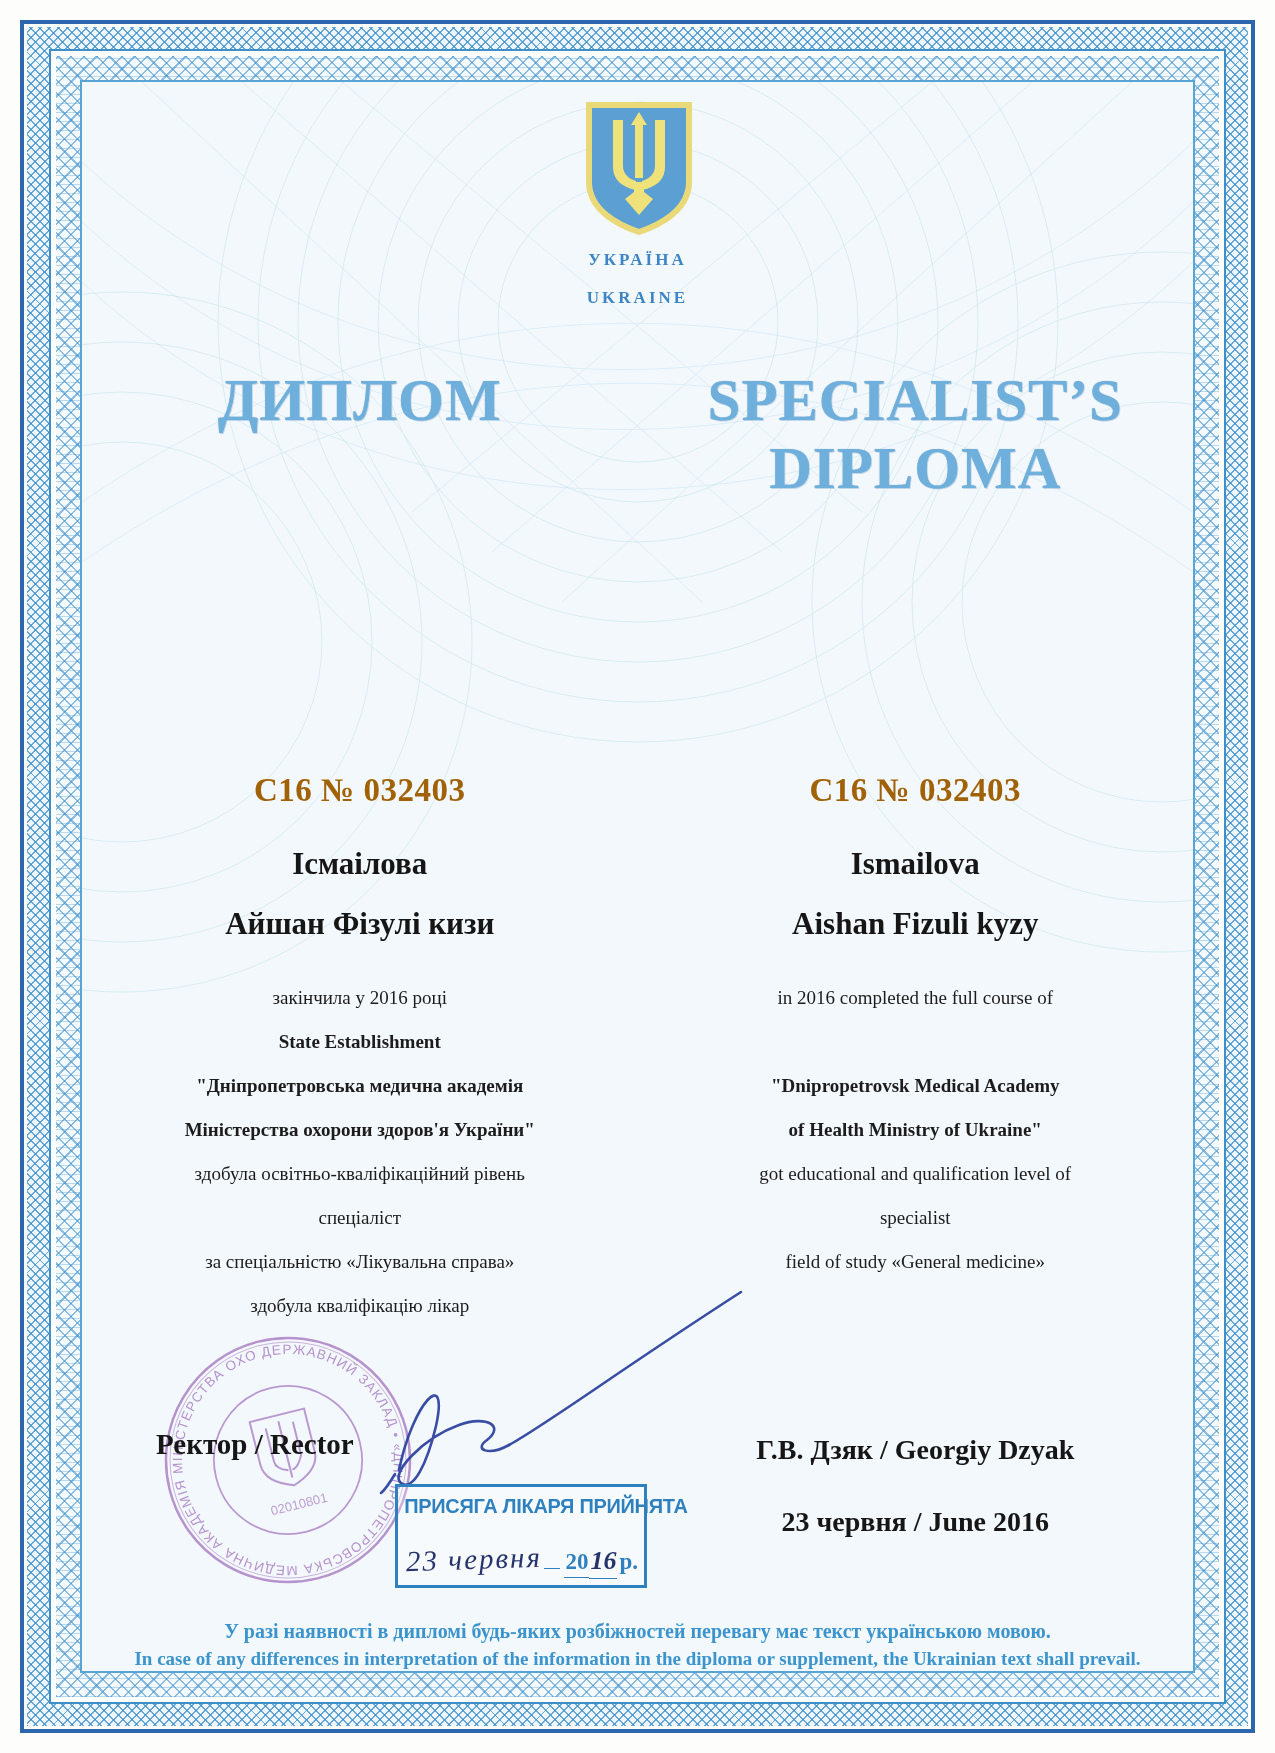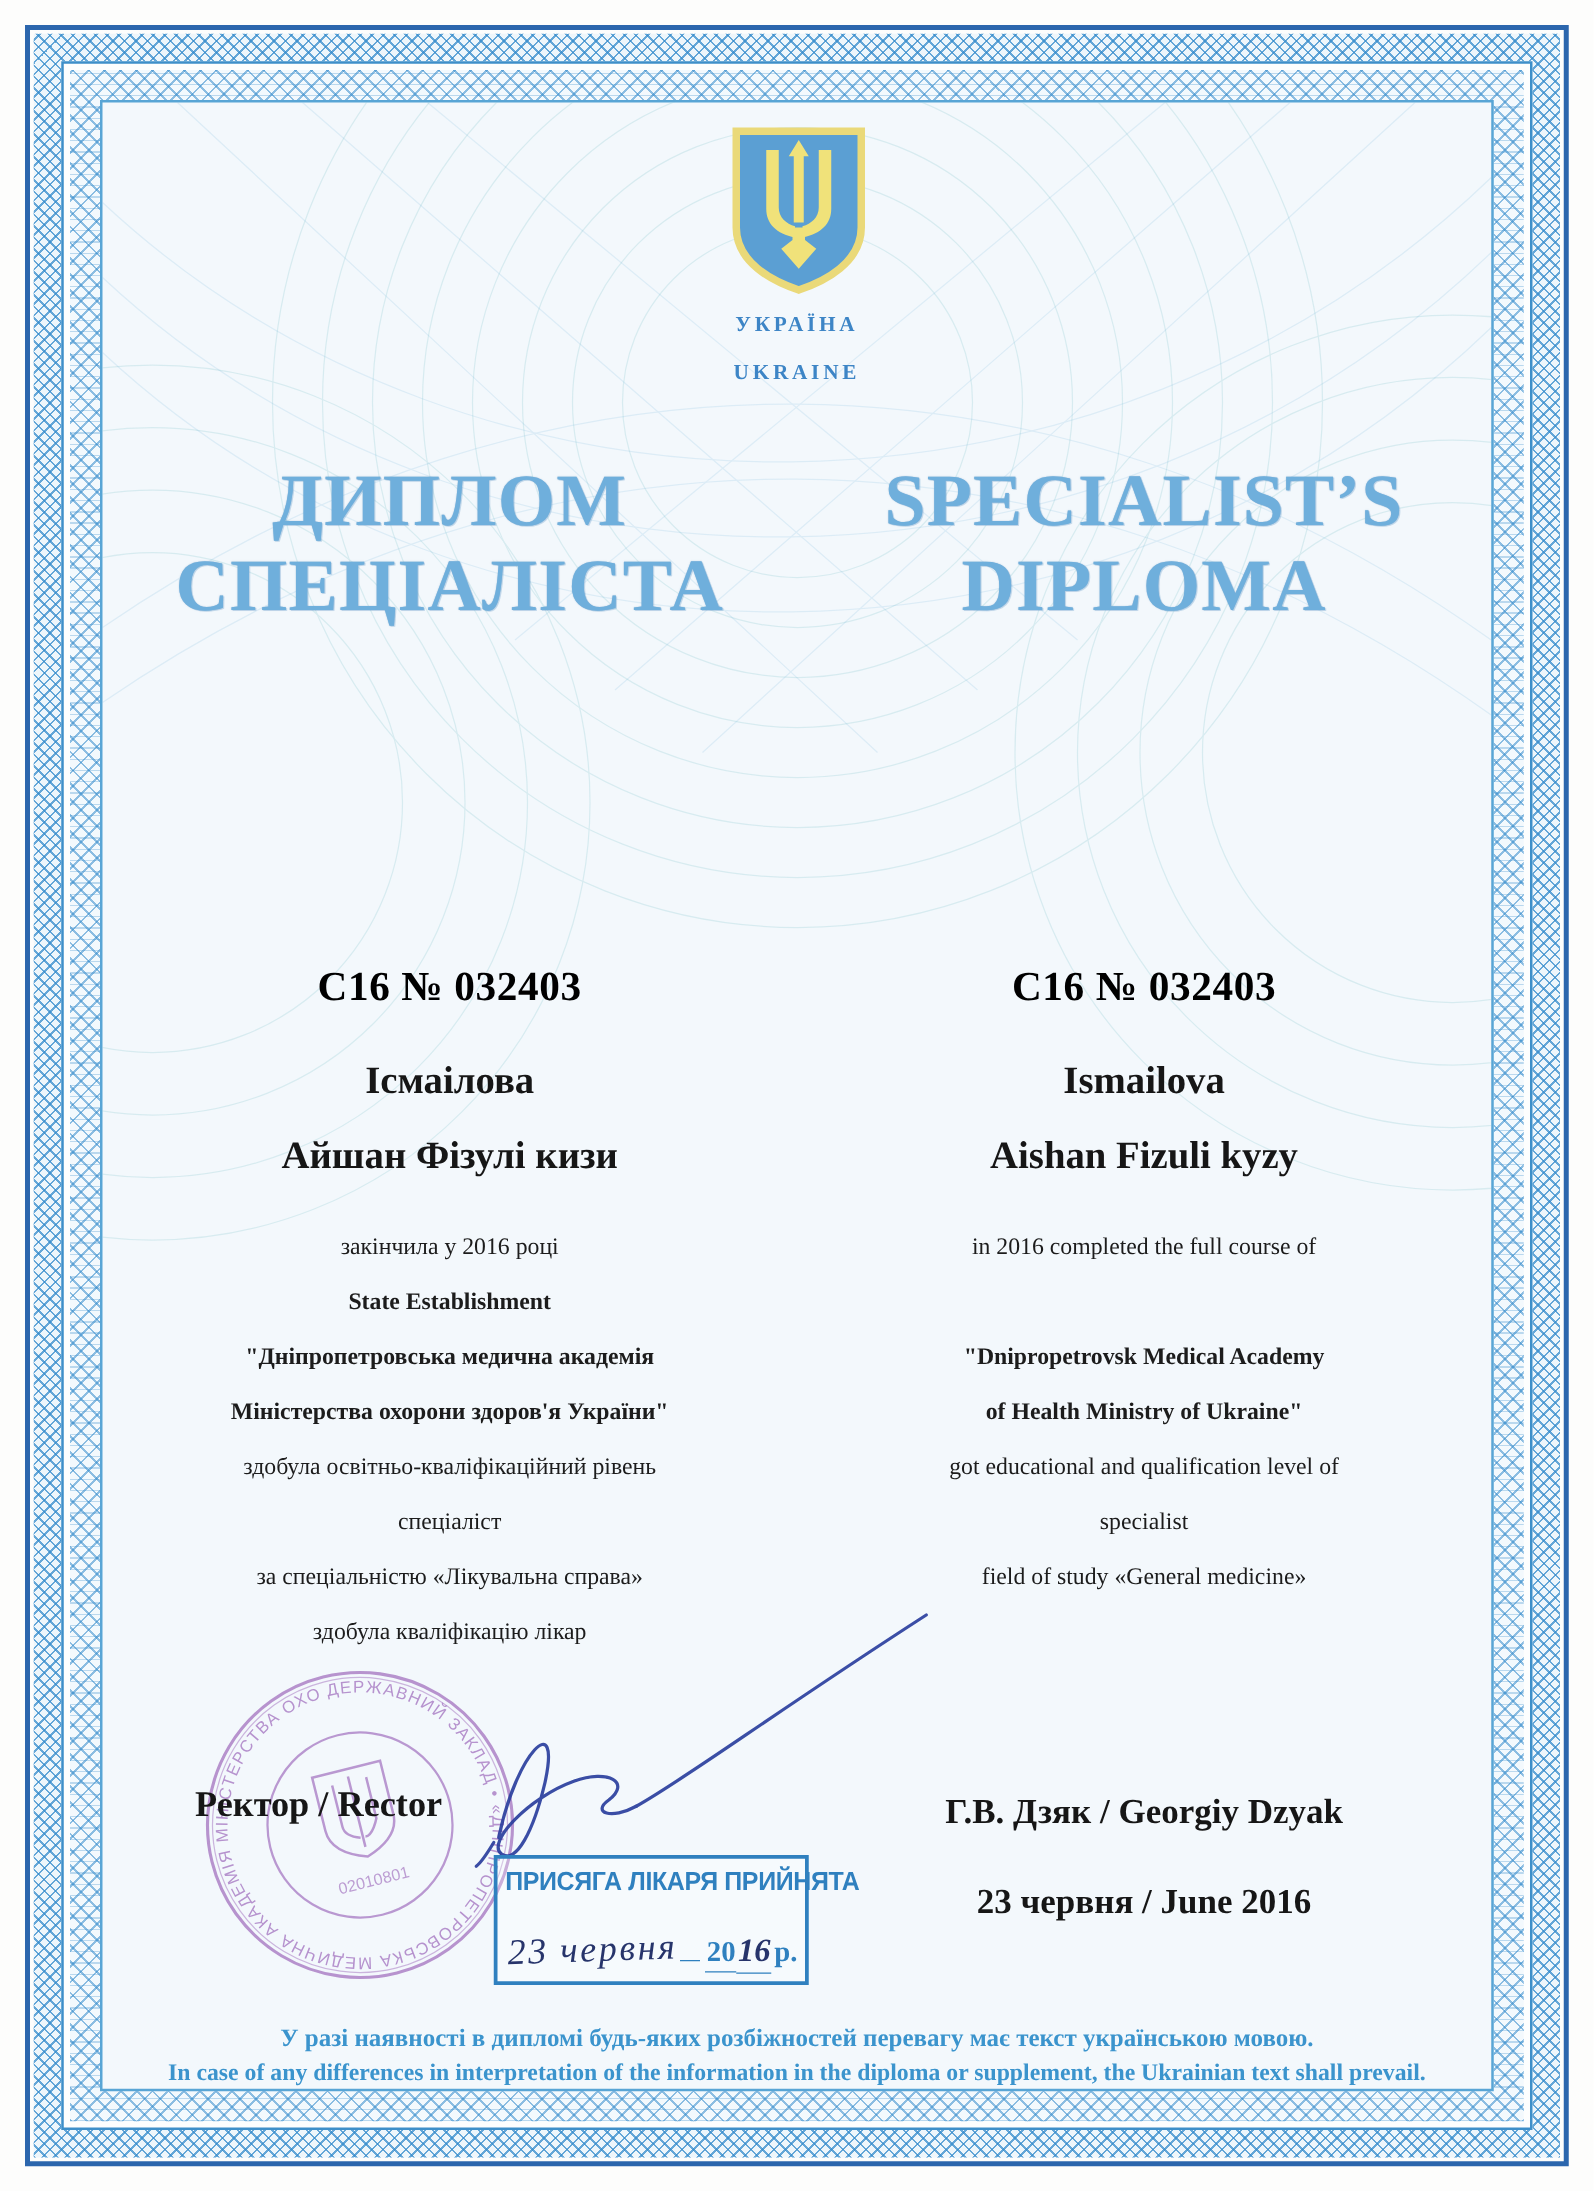--- a/index.html
+++ b/index.html
@@ -33,21 +33,21 @@
   .country-uk{top:168px;}
   .country-en{top:206px;}
 
   
   .titles{top:284px;}
   .title{font-size:59px;font-weight:bold;color:#6fafdc;line-height:1.16;
     text-shadow:0 0 1px rgba(73,130,180,.55), 1px 1px 0 rgba(120,170,210,.35);letter-spacing:1px;}
 
   
   .number{top:690px;}
-  .number .cell{font-size:33px;font-weight:bold;color:#000000;letter-spacing:.5px;}
+  .number .cell{font-size:33px;font-weight:bold;color:#a16207;letter-spacing:.5px;}
   .surname{top:764px;}
   .given{top:824px;}
   .name{font-size:31px;font-weight:bold;color:#161616;}
   .bodyline{font-size:19px;color:#1c1c1c;}
   .bodyline.b{font-weight:bold;}
 
   
   .seal{position:absolute;left:66px;top:1238px;opacity:.88;transform:rotate(-14deg);}
   .seal text{fill:#a678c2;}
   .rector{position:absolute;left:74px;top:1346px;font-size:29px;font-weight:bold;color:#161616;}
@@ -126,21 +126,20 @@
         <path d="M54,84 h10 v10 l9,7 -14,16 -14,-16 9,-7 Z"></path>
       </g>
     </svg>
 
     <div class="abs country country-uk">УКРАЇНА</div>
     <div class="abs country country-en">UKRAINE</div>
 
     <div class="row titles">
       <div class="cell title">
         <div>ДИПЛОМ</div>
-        <div>СПЕЦІАЛІСТА</div>
       </div>
       <div class="cell title">
         <div>SPECIALIST’S</div>
         <div>DIPLOMA</div>
       </div>
     </div>
 
     <div class="row number">
       <div class="cell">С16 № 032403</div>
       <div class="cell">С16 № 032403</div>

